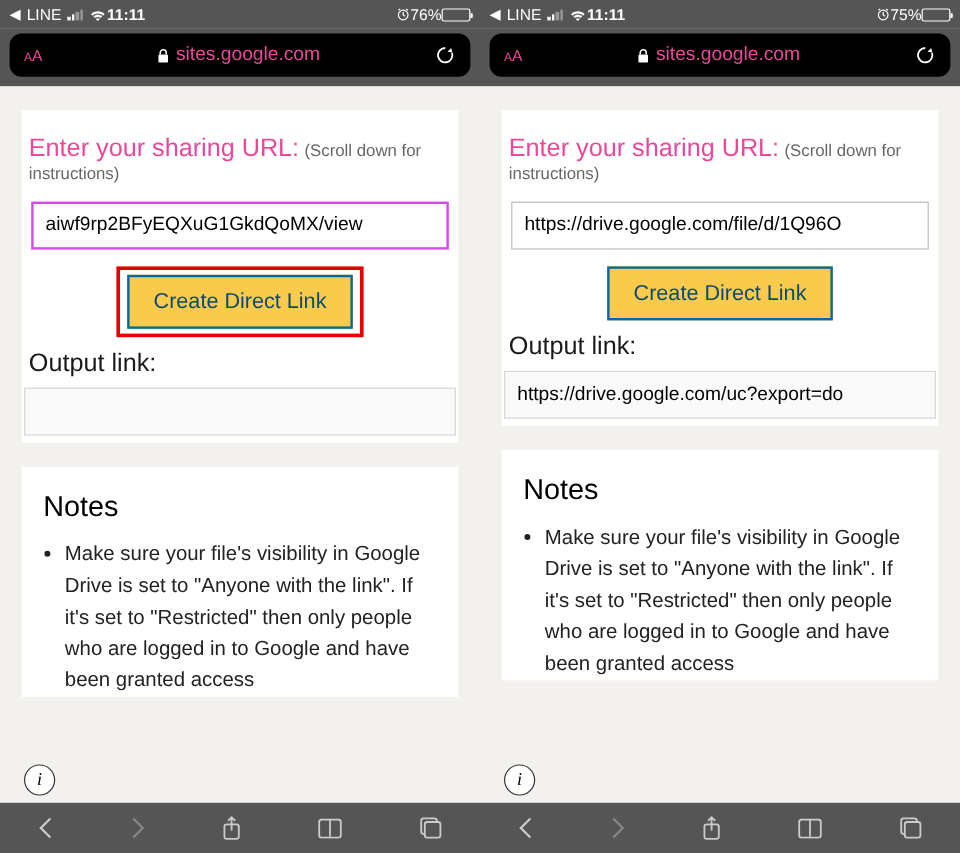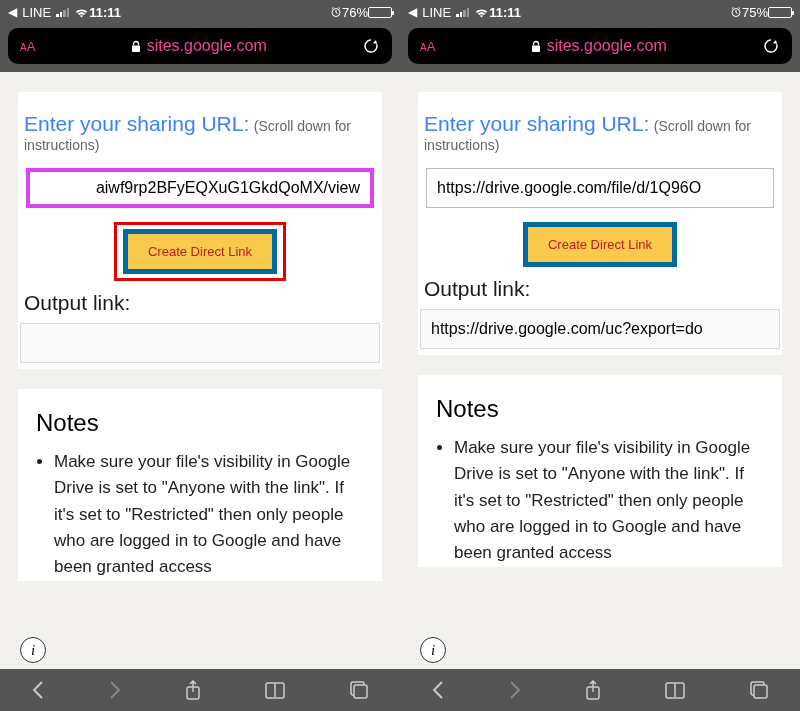--- a/index.html
+++ b/index.html
@@ -14,26 +14,26 @@
     .signal-bars span:nth-child(1){height:3px;} .signal-bars span:nth-child(2){height:5px;} .signal-bars span:nth-child(3){height:7px;background:#999;} .signal-bars span:nth-child(4){height:9px;background:#999;}
     .battery { width: 24px; height: 11px; border: 1px solid #fff; border-radius: 2px; position: relative; }
     .battery:after { content:''; position:absolute; right:-3px; top:3px; width:2px; height:4px; background:#fff; border-radius:0 1px 1px 0; }
     .battery-fill { height:100%; background:#fff; border-radius:1px; }
     .url-bar-wrap { background: #555; padding: 4px 8px 8px; }
     .url-bar { background: #000; border-radius: 10px; height: 36px; display: flex; align-items: center; padding: 0 12px; gap: 10px; color: #ec4899; }
     .url-text { flex:1; text-align:center; font-size:16px; display:flex; align-items:center; justify-content:center; gap:6px; }
     .content { flex:1; overflow:hidden; background:#f2f1ee; }
     .card { background:#fff; margin: 20px 18px 12px; padding: 20px 0 6px; }
     .card-inner { padding: 0 6px; }
-    .heading { font-size: 21px; color:#3b82f6; }
+    .heading { font-size: 21px; color:#ec4899; }
     .hint { font-size: 14px; color:#666; }
     .url-input { width: calc(100% - 4px); margin: 14px 2px 0; height: 40px; border:1px solid #bcbcbc; font-size:16px; padding: 0 10px; display:flex; align-items:center; overflow:hidden; white-space:nowrap; background:#fff; }
-    .url-input.focused { border:4px solid #d946ef;justify-content:flex-end; }
+    .url-input.focused { border:2px solid #d946ef; }
     .btn-row { text-align:center; margin:14px 0 10px; }
-    .create-btn { background:#f9ca4b; border:5px solid #0369a1; color:#b91c1c; font-size:13px; padding: 10px 20px; cursor:pointer; font-family:inherit; }
+    .create-btn { background:#f9ca4b; border:2px solid #0369a1; color:#0c4a6e; font-size:18px; padding: 10px 20px; cursor:pointer; font-family:inherit; }
     .btn-highlight { display:inline-block; border:3px solid #e40000; padding: 4px 6px; }
     .output-label { font-size:21px; color:#1a1a1a; margin: 4px 0 8px 6px; }
     .output-box { width: calc(100% - 4px); margin: 0 2px; height: 40px; border:1px solid #d8d8d8; background:#fafafa; font-size:16px; padding:0 10px; display:flex; align-items:center; overflow:hidden; white-space:nowrap; }
     .notes-card { background:#fff; margin: 20px 18px 0; padding: 20px 18px 0; }
     .notes-title { font-size:24px; margin-bottom:12px; }
     .notes-list { padding-left: 18px; font-size:17px; line-height:1.55; color:#222; }
     .bottom-bar { background:#555; height:42px; display:flex; align-items:center; justify-content:space-around; }
     .info-badge { position:absolute; left:20px; bottom:48px; width:26px; height:26px; border:1.5px solid #333; border-radius:50%; background:#fff; display:flex; align-items:center; justify-content:center; font-size:15px; font-family:Georgia,serif; font-style:italic; }
     .triangle-left { font-size:12px; }
     svg { display:block; }

